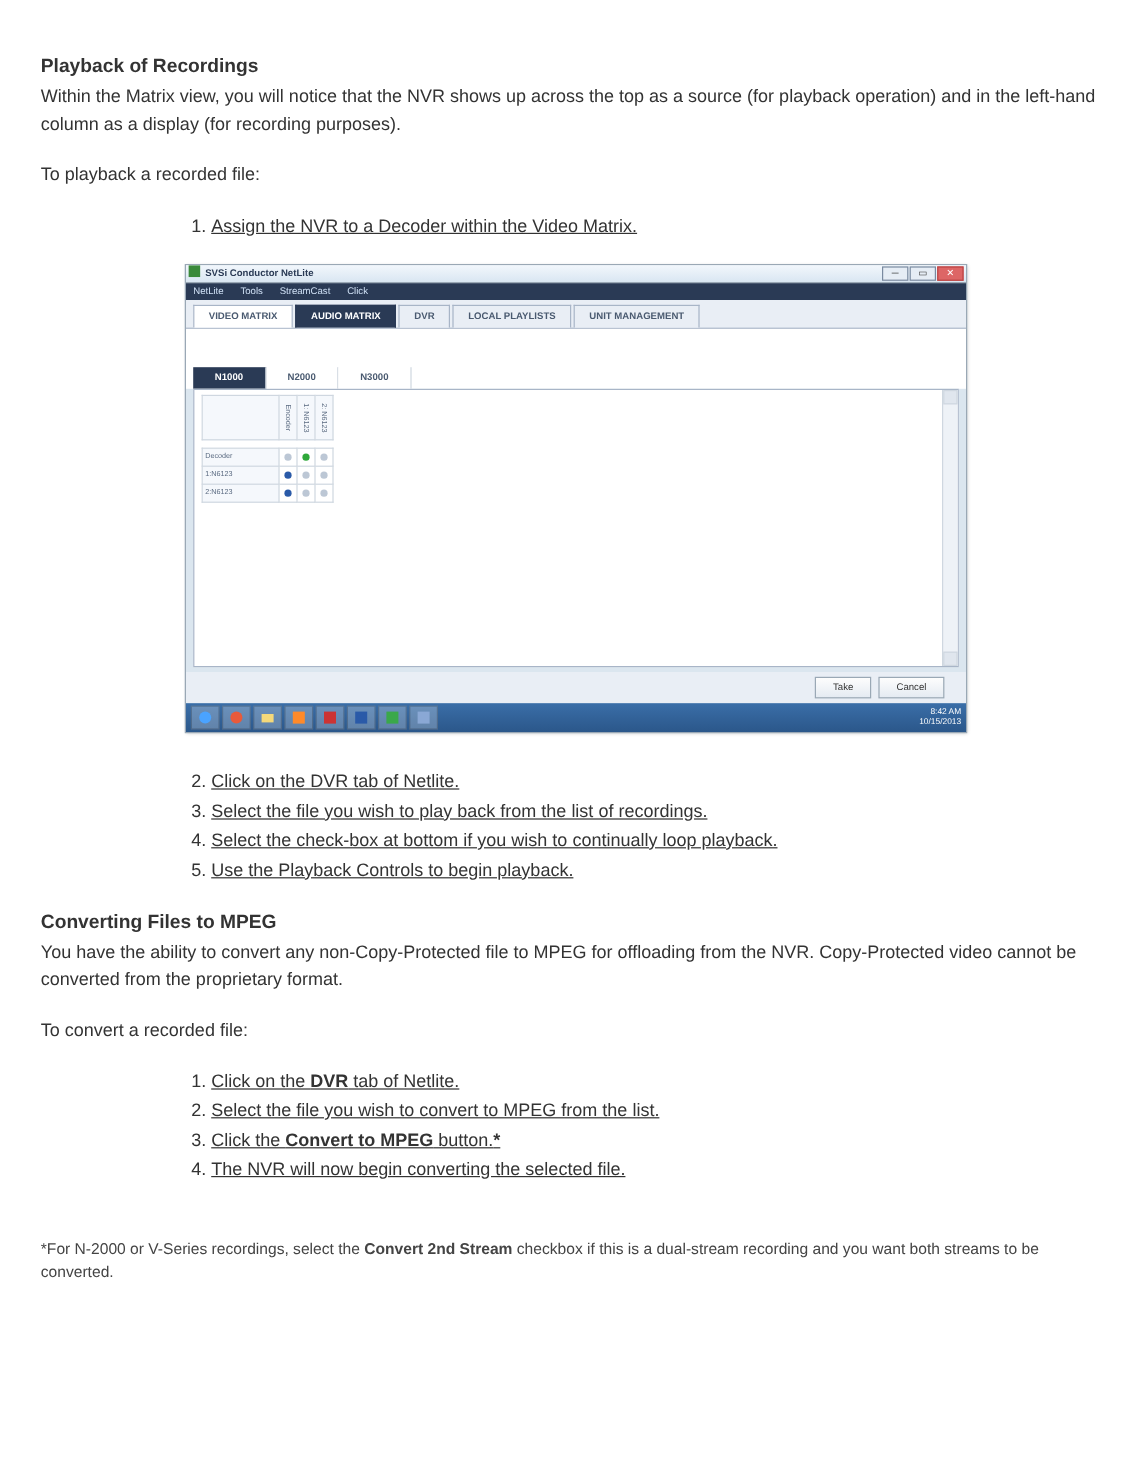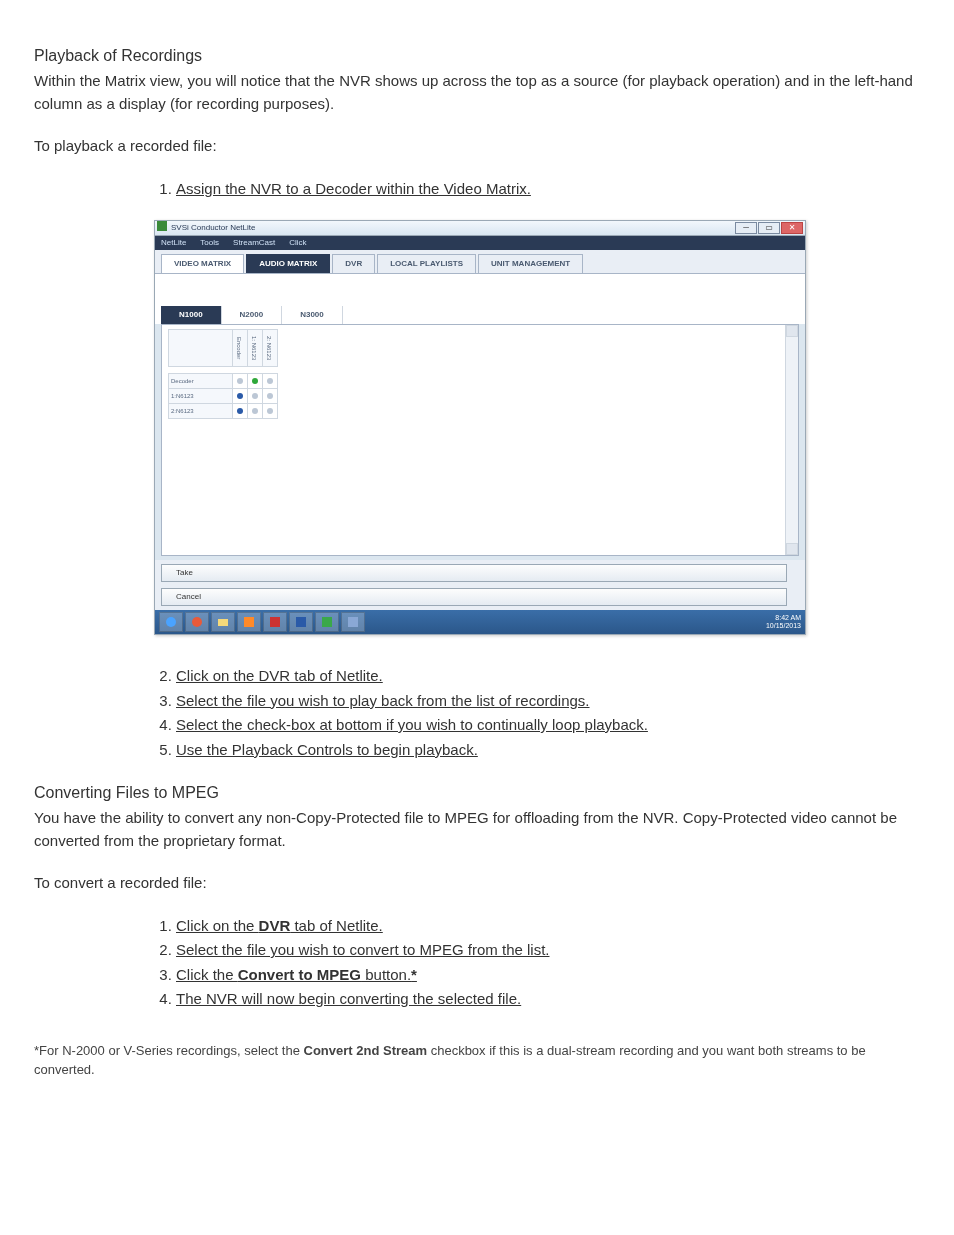--- a/index.html
+++ b/index.html
@@ -7,48 +7,48 @@
     font-size: 15px;
     color: #333;
     margin: 0;
     padding: 34px;
     width: 954px;
     box-sizing: border-box;
     line-height: 1.5;
   }
   h3 {
     font-size: 16px;
-    font-weight: normal;
+    font-weight: bold;
     margin: 10px 0 2px 0;
     color: #333;
   }
   p { margin: 0 0 20px 0; }
   ol { margin: 0 0 20px 0; padding-left: 130px; }
   ol li { margin: 2px 12px; text-decoration: underline; }
-  .footnote { font-size: 13px; color: #444; margin-top: 30px; }
+  .footnote { font-size: 13px; color: #444; margin-top: 44px; }
 
   
   .shot-wrap {
     width: 650px;
     margin: 20px 0 30px 120px;
     border: 1px solid #9aa8b5;
     box-shadow: 1px 1px 3px rgba(0,0,0,.2);
     font-size: 8px;
     background: #dbe6ef;
   }
   .titlebar {
     display: flex;
     align-items: center;
     justify-content: space-between;
     height: 14px;
     background: linear-gradient(#f2f7fc,#d9e6f2);
     padding: 0 2px;
     border-bottom: 1px solid #9aa8b5;
   }
-  .titlebar .title { display:flex; align-items:center; gap:4px; color:#2a3a55; font-weight:normal;}
+  .titlebar .title { display:flex; align-items:center; gap:4px; color:#2a3a55; font-weight:bold;}
   .titlebar .title svg { width:10px; height:10px; }
   .win-controls { display:flex; gap:1px; }
   .win-btn { width:20px; height:10px; border:1px solid #7a8aa0; background:#e6edf5; display:flex; align-items:center; justify-content:center; }
   .win-btn.close { background:#d66; border-color:#b44; color:#fff;}
   .menubar {
     display:flex; gap:14px; padding:1px 6px;
     background:#2a3a55; color:#cfe0f5; font-size:8px;
   }
   .tabrow {
     display:flex; gap:2px; padding:4px 18px 0 6px;
@@ -119,21 +119,20 @@
     width:12px;
     background:#eef2f7;
     border-left:1px solid #cfd7e0;
     display:flex; flex-direction:column; justify-content:space-between;
   }
   .vscroll .arrow { height:10px; background:#e0e6ee; border:1px solid #cfd7e0;}
   .bottom-bar {
     display:flex; justify-content:flex-end; gap:6px;
     padding:4px 18px 4px 6px;
     background:#e9eef5;
-    flex-direction:column;
   }
   .btn {
     padding:2px 14px;
     background:linear-gradient(#fdfdfd,#e5ebf2);
     border:1px solid #9aa8b5;
     font-size:8px;
     color:#333;
   }
   .status {
     background:#2a3a55; color:#cfe0f5;

